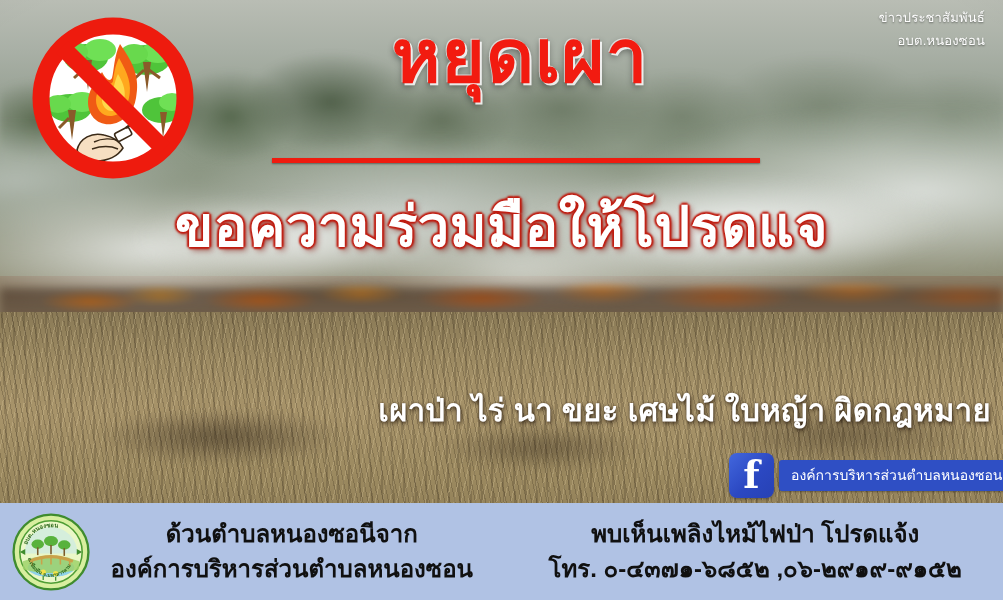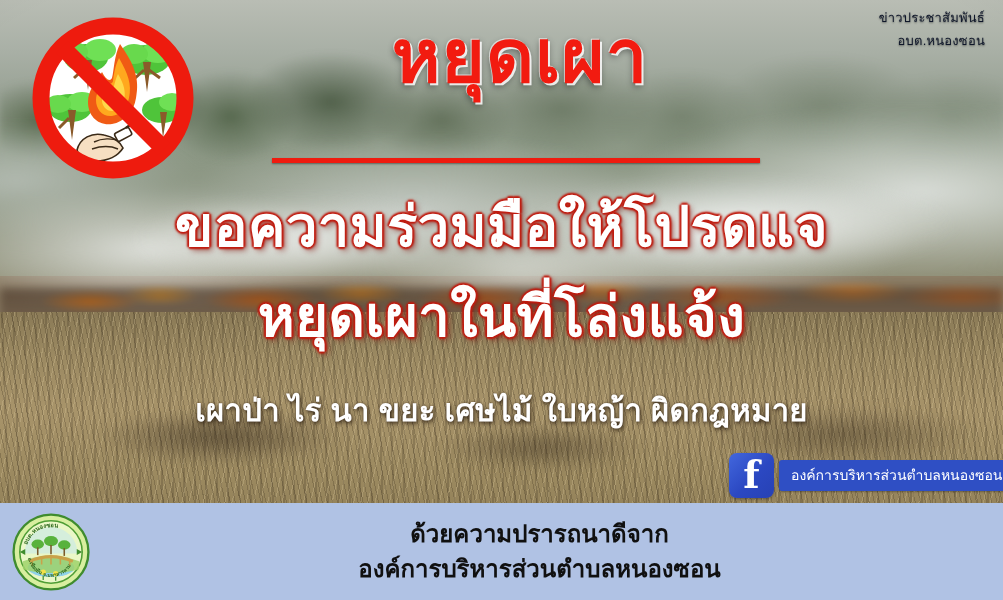--- a/index.html
+++ b/index.html
@@ -98,21 +98,21 @@
   }
   .vignette{
     position:absolute;inset:0;
     background:radial-gradient(ellipse 120% 110% at 50% 45%, rgba(0,0,0,0) 55%, rgba(0,0,0,.22) 100%);
   }
 
   
   .header-text{
     position:absolute;right:18px;top:8px;
     text-align:right;
-    color:#0f172a;
+    color:#ffffff;
     text-shadow:0 1px 2px rgba(0,0,0,.45);
     line-height:1.5;
     font-size:13px;
     letter-spacing:.2px;
   }
   .header-text .l2{font-size:13px;margin-top:3px;}
 
   
   .noburn{
     position:absolute;left:22px;top:16px;
@@ -148,21 +148,21 @@
       2px 0 2px #c01c10,
       -2px 0 2px #c01c10,
       0 2px 2px #c01c10,
       0 -2px 2px #c01c10,
       3px 3px 6px rgba(120,10,4,.65);
   }
   .line2{top:182px;font-size:56px;letter-spacing:.5px;}
   .line3{top:272px;font-size:56px;letter-spacing:.5px;}
 
   .line4,.line5{
-    position:absolute;left:0;right:0;text-align:center;
+    position:absolute;left:0;right:12px;text-align:right;
     color:#ffffff;font-weight:bold;
     text-shadow:1px 2px 4px rgba(30,18,8,.75), 0 0 2px rgba(60,40,20,.6);
   }
   .line4{top:385px;font-size:31px;letter-spacing:.3px;}
   .line5{top:442px;font-size:31px;letter-spacing:.3px;}
 
   
   .fb{
     position:absolute;left:729px;top:453px;
     display:flex;align-items:center;
@@ -302,21 +302,20 @@
       <line x1="40" y1="31" x2="142" y2="133" stroke="#ee1b0e" stroke-width="17"></line>
     </svg>
   </div>
 
   <div class="headline">
     <div class="t1">หยุดเผา</div>
   </div>
   <div class="rule"></div>
 
   <div class="line2">ขอความร่วมมือให้โปรดแจ</div>
-  <div class="line3">หยุดเผาในที่โล่งแจ้ง</div>
 
   <div class="line4">เผาป่า ไร่ นา ขยะ เศษไม้ ใบหญ้า ผิดกฎหมาย</div>
 
   <div class="fb">
     <div class="fb-icon"></div>
     <div class="fb-label">องค์การบริหารส่วนตำบลหนองซอน</div>
   </div>
 
   <div class="footer">
     <div class="footer-left">
@@ -362,19 +361,23 @@
             <textPath href="#arcBot" startOffset="6%">อ.เชียงยืน จ.มหาสารคาม</textPath>
           </text>
 
           <g fill="#3f8c2e">
             <path d="M10 50 l7 -4 v8 z"></path>
               <path d="M90 50 l-7 -4 v8 z"></path>
           </g>
         </svg>
       </div>
       <div class="footer-left-text">
-        <div class="fl1">ด้วยความปรารถนาดีจาก</div>
+        <div class="fl1">ด้วนตำบลหนองซอนีจาก</div>
         <div class="fl2">องค์การบริหารส่วนตำบลหนองซอน</div>
       </div>
     </div>
+    <div class="footer-right">
+      <div class="fr1">พบเห็นเพลิงไหม้ไฟป่า โปรดแจ้ง</div>
+      <div class="fr2">โทร. ๐-๔๓๗๑-๖๘๕๒ ,๐๖-๒๙๑๙-๙๑๕๒</div>
+    </div>
   </div>
 
 </div>
 
 </body></html>

